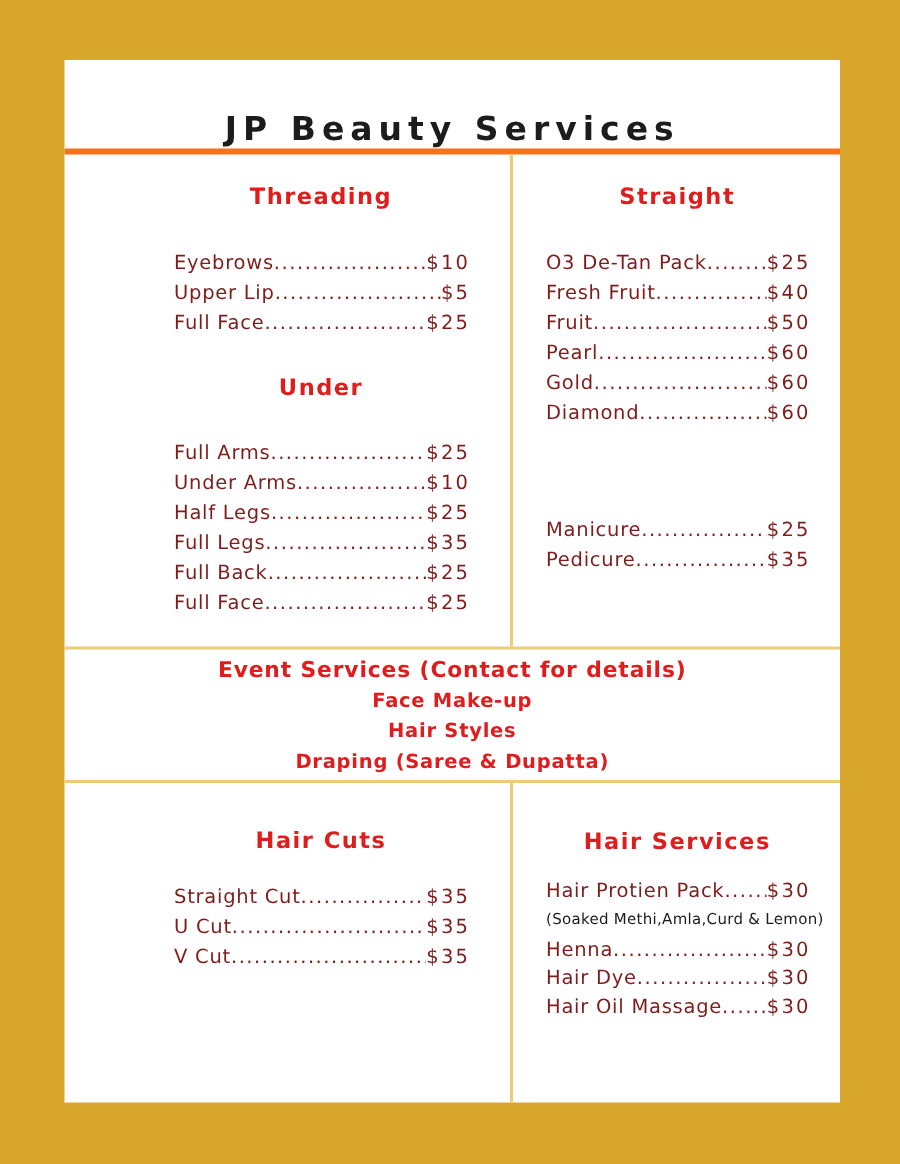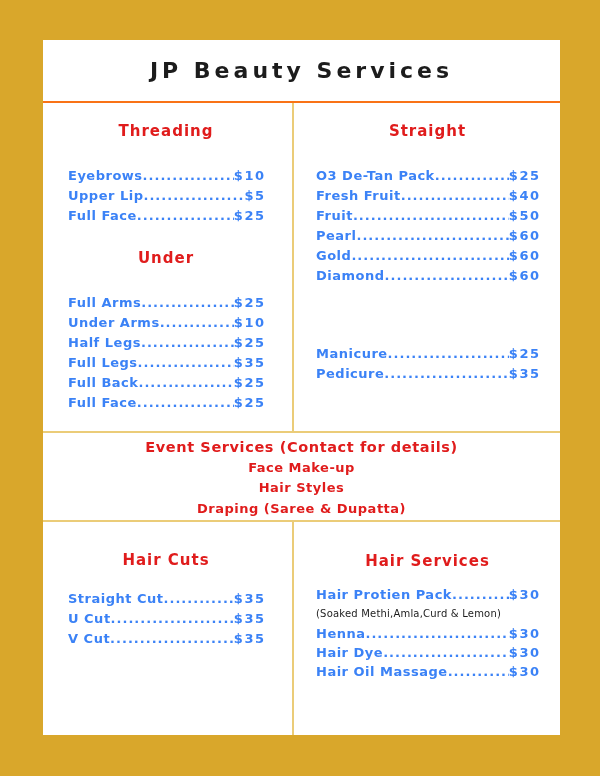--- a/index.html
+++ b/index.html
@@ -14,35 +14,35 @@
     position: absolute;
     left: 43px; top: 40px;
     width: 517px; height: 695px;
     background: #ffffff;
     display: flex;
     flex-direction: column;
   }
   
   .titlebar {
     height: 63px;
-    border-bottom: 2px solid #f97316;
+    border-bottom: 4px solid #f97316;
     display: flex;
-    align-items: center;
+    align-items: flex-end;
     justify-content: center;
     flex: 0 0 auto;
   }
   .title {
     font-size: 22px;
     font-weight: bold;
     letter-spacing: 4px;
     color: #1c1c1c;
     white-space: nowrap;
   }
   
-  .grid { display: flex; flex: 0 0 auto; }
+  .grid { display: flex; flex: 0 0 auto; padding-left: 48px; }
   .grid-main { height: 328px; }
   .grid-bottom { flex: 1 1 auto; }
   .col { overflow: hidden; }
   .col-left {
     width: 251px;
     border-right: 2px solid #EBCC78;
     padding: 0 28px 0 25px;
   }
   .col-right {
     flex: 1;
@@ -63,22 +63,22 @@
   .mt29 { margin-top: 29px; }
   
   .rows { margin-top: 25px; }
   .rows-tight { margin-top: 19px; }
   .rows-svc { margin-top: 14px; }
   .rows-nails { margin-top: 58px; }
   .row {
     display: flex;
     align-items: baseline;
     font-size: 13px;
-    font-weight: bold;
-    color: #3b82f6;
+    font-weight: normal;
+    color: #7f1d1d;
     line-height: 20px;
     white-space: nowrap;
   }
   .rows-svc .row { line-height: 19.3px; }
   .row .label { letter-spacing: 0.5px; flex: 0 0 auto; }
   .row .dots {
     flex: 1 1 auto;
     overflow: hidden;
     white-space: nowrap;
     letter-spacing: 1px;

